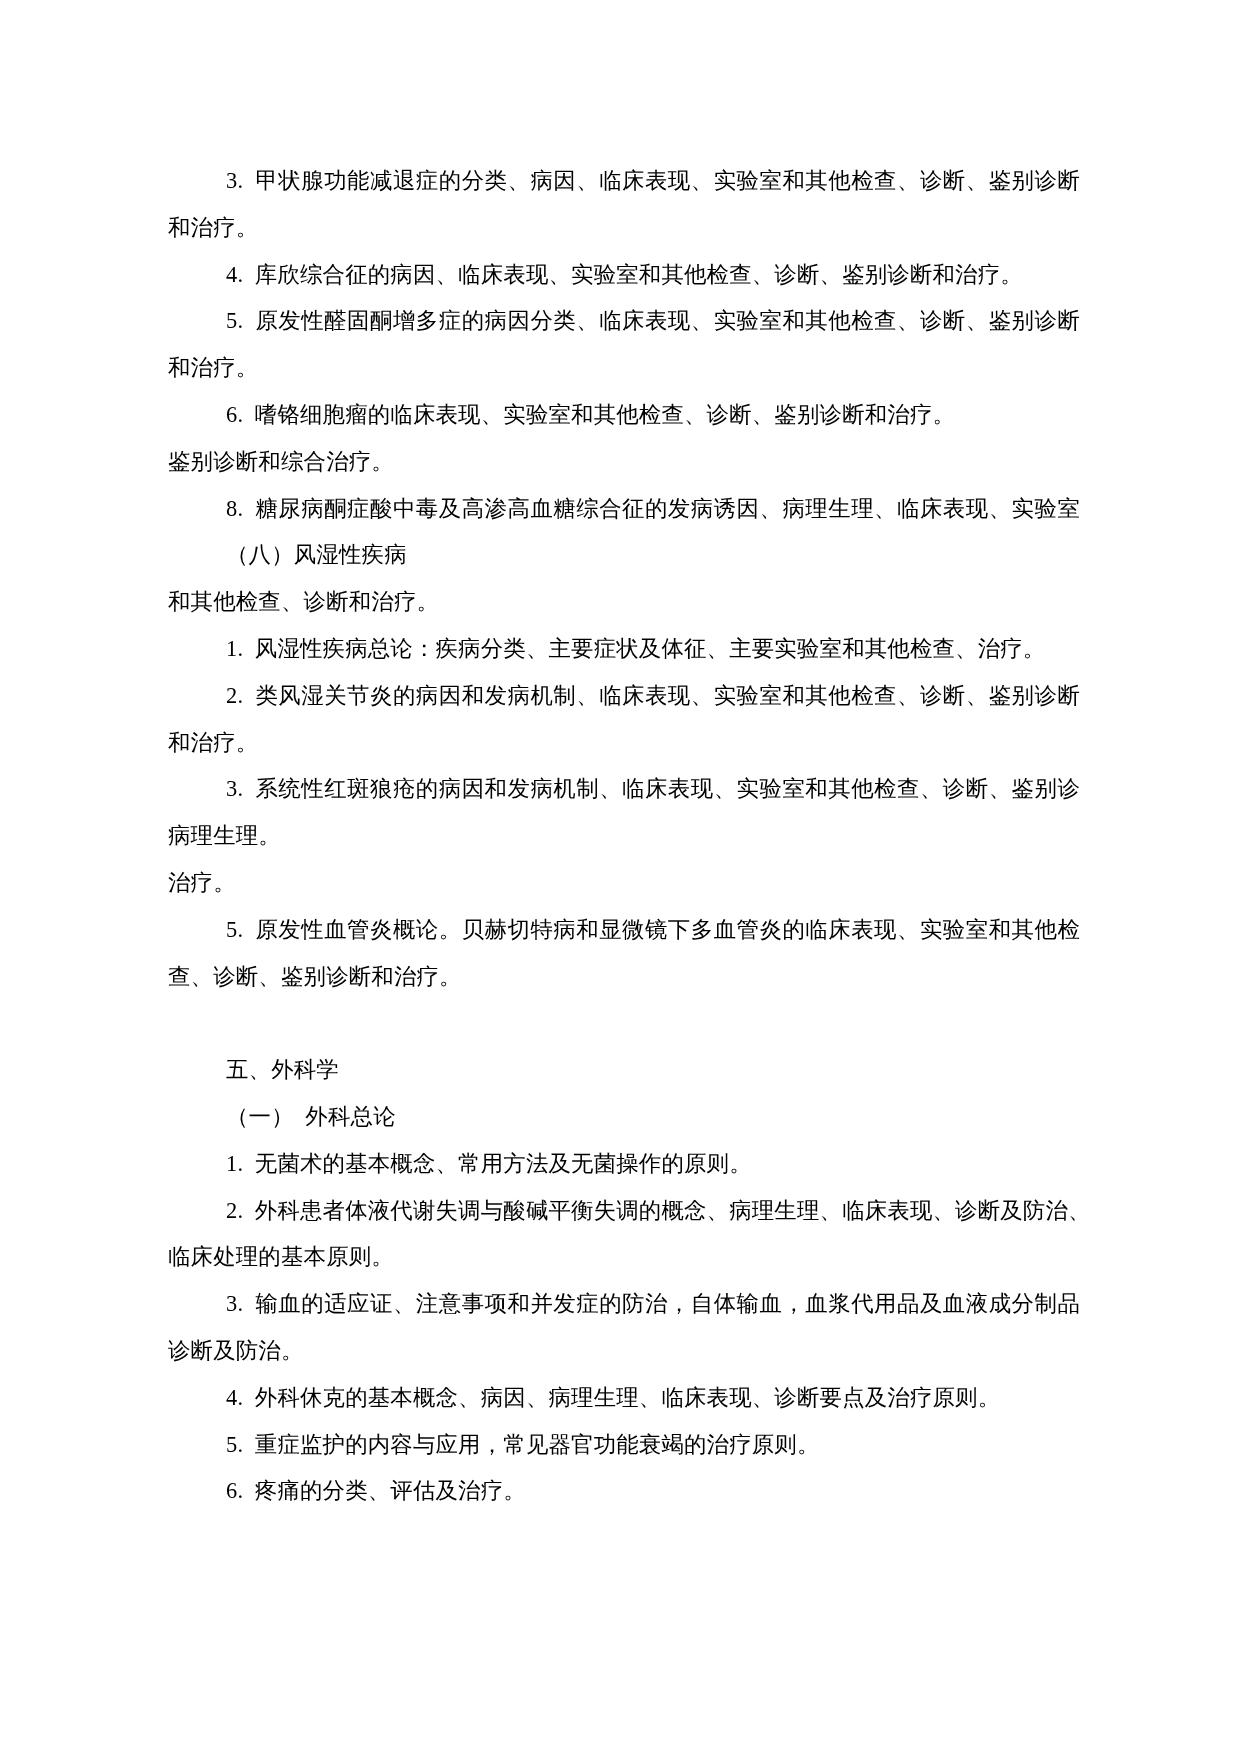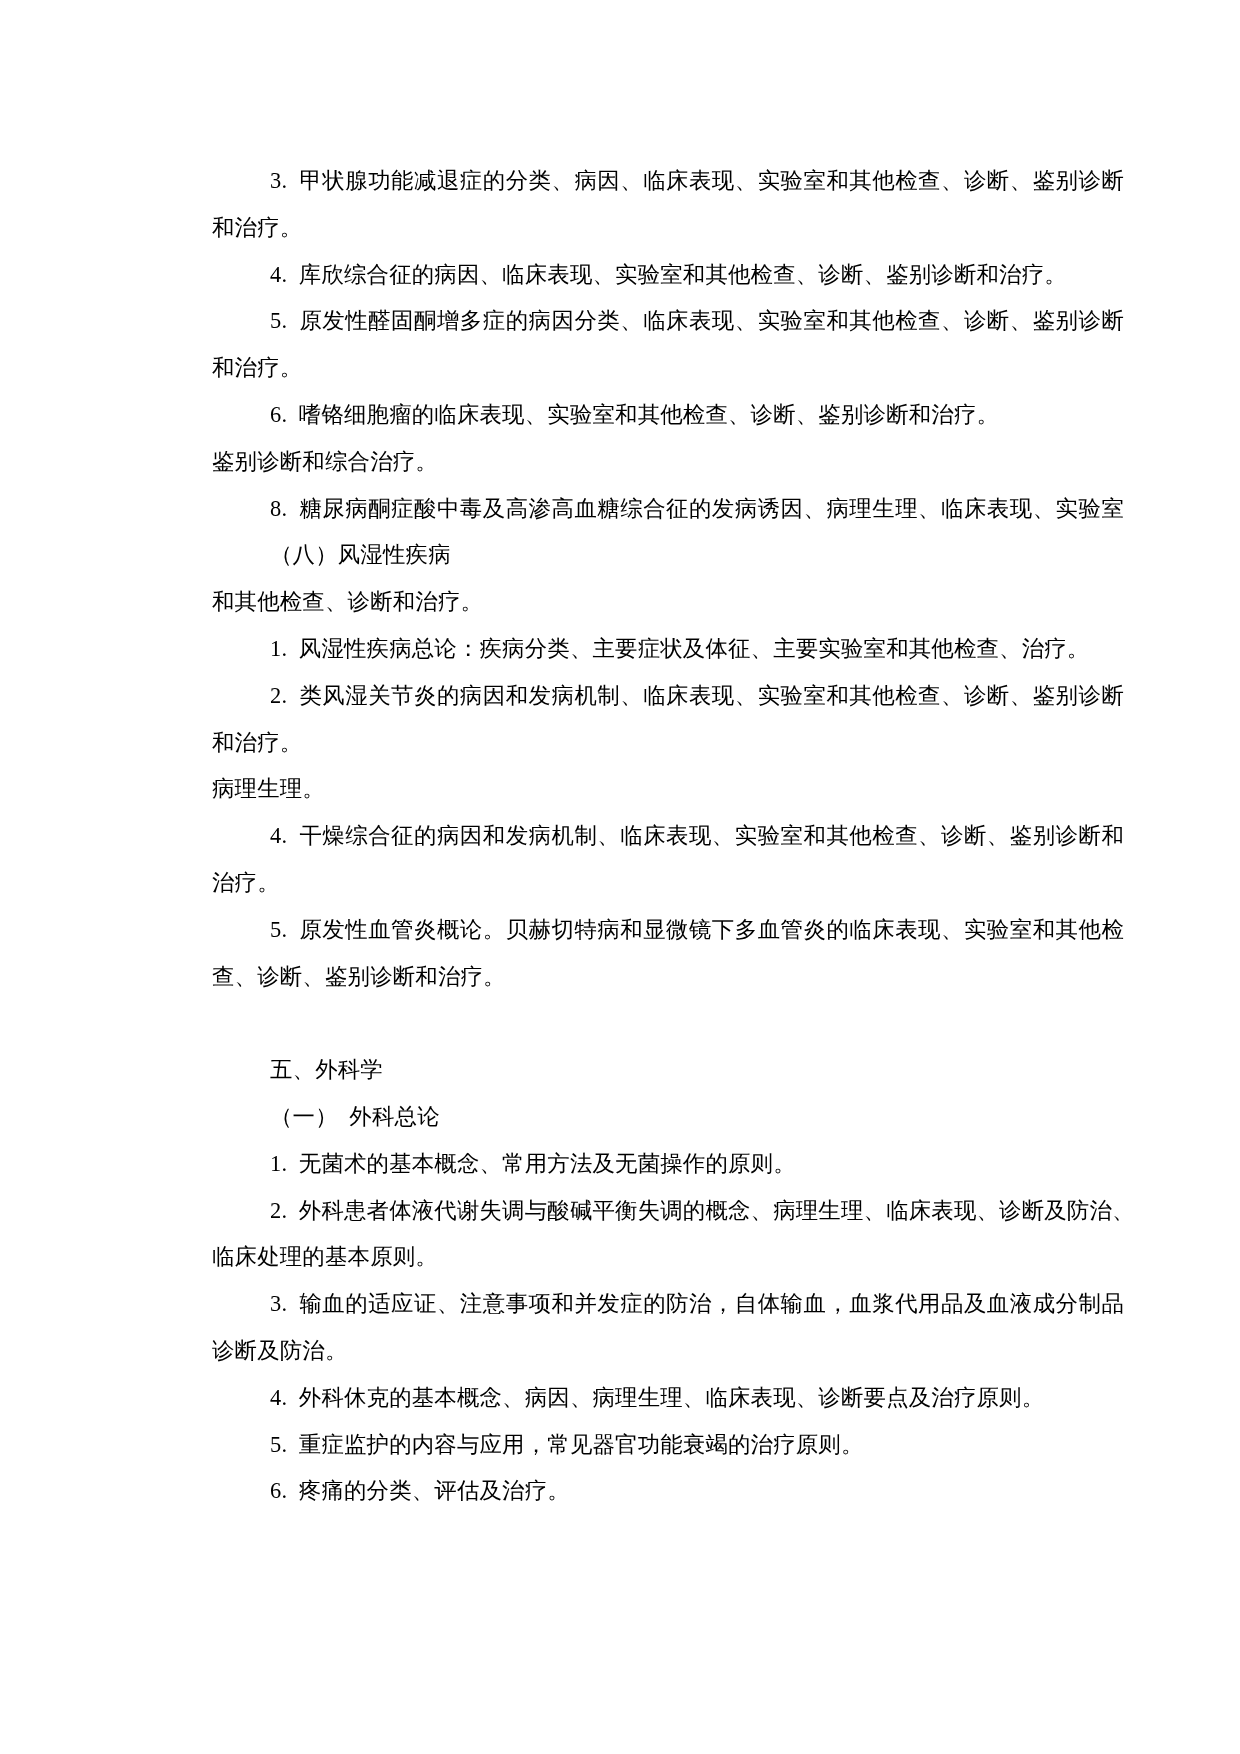--- a/index.html
+++ b/index.html
@@ -13,21 +13,20 @@
     position: relative;
     width: 1240px; height: 1754px;
     background: #ffffff;
     overflow: hidden;
   }
   .textblock {
     position: absolute;
     left: 168px;
     top: 158px;
     width: 912px;
-    margin-left: 44px;
   }
   .line {
     height: 46.8px;
     line-height: 46.8px;
     font-size: 22.4px;
     white-space: nowrap;
     letter-spacing: 0.2px;
   }
   .line.item, .line.subheading, .line.heading { padding-left: 58px; }
   .line.fill {
@@ -48,22 +47,22 @@
       <div class="line item fill">5.&nbsp;&nbsp;原发性醛固酮增多症的病因分类、临床表现、实验室和其他检查、诊断、鉴别诊断</div>
       <div class="line cont">和治疗。</div>
       <div class="line item">6.&nbsp;&nbsp;嗜铬细胞瘤的临床表现、实验室和其他检查、诊断、鉴别诊断和治疗。</div>
       <div class="line cont">鉴别诊断和综合治疗。</div>
       <div class="line item fill">8.&nbsp;&nbsp;糖尿病酮症酸中毒及高渗高血糖综合征的发病诱因、病理生理、临床表现、实验室</div>
       <div class="line subheading">（八）风湿性疾病</div>
       <div class="line cont">和其他检查、诊断和治疗。</div>
       <div class="line item">1.&nbsp;&nbsp;风湿性疾病总论：疾病分类、主要症状及体征、主要实验室和其他检查、治疗。</div>
       <div class="line item fill">2.&nbsp;&nbsp;类风湿关节炎的病因和发病机制、临床表现、实验室和其他检查、诊断、鉴别诊断</div>
       <div class="line cont">和治疗。</div>
+      <div class="line item fill">3.&nbsp;&nbsp;系统性红斑狼疮的病因和发病机制、临床表现、实验室和其他检查、诊断、鉴别诊</div>
       <div class="line cont">病理生理。</div>
-      <div class="line item fill">4.&nbsp;&nbsp;干燥综合征的病因和发病机制、临床表现、实验室和其他检查、诊断、鉴别诊断和</div>
       <div class="line cont">治疗。</div>
       <div class="line item fill">5.&nbsp;&nbsp;原发性血管炎概论。贝赫切特病和显微镜下多血管炎的临床表现、实验室和其他检</div>
       <div class="line cont">查、诊断、鉴别诊断和治疗。</div>
       <div class="line blank"></div>
       <div class="line heading">五、外科学</div>
       <div class="line subheading">（一）&nbsp;&nbsp;外科总论</div>
       <div class="line item">1.&nbsp;&nbsp;无菌术的基本概念、常用方法及无菌操作的原则。</div>
       <div class="line item fill">2.&nbsp;&nbsp;外科患者体液代谢失调与酸碱平衡失调的概念、病理生理、临床表现、诊断及防治、</div>
       <div class="line cont">临床处理的基本原则。</div>
       <div class="line item fill">3.&nbsp;&nbsp;输血的适应证、注意事项和并发症的防治，自体输血，血浆代用品及血液成分制品</div>

